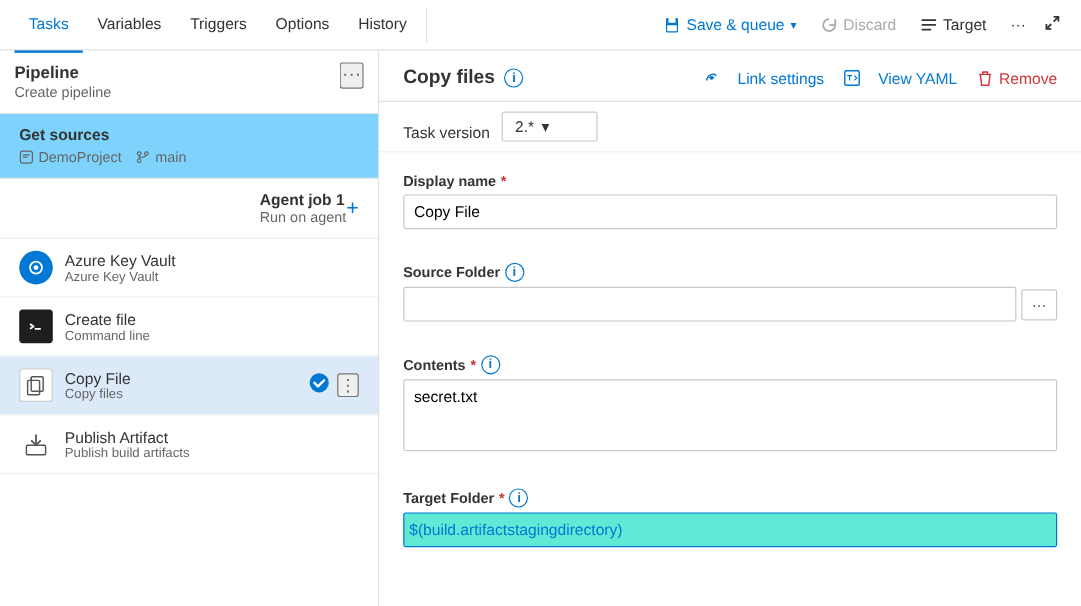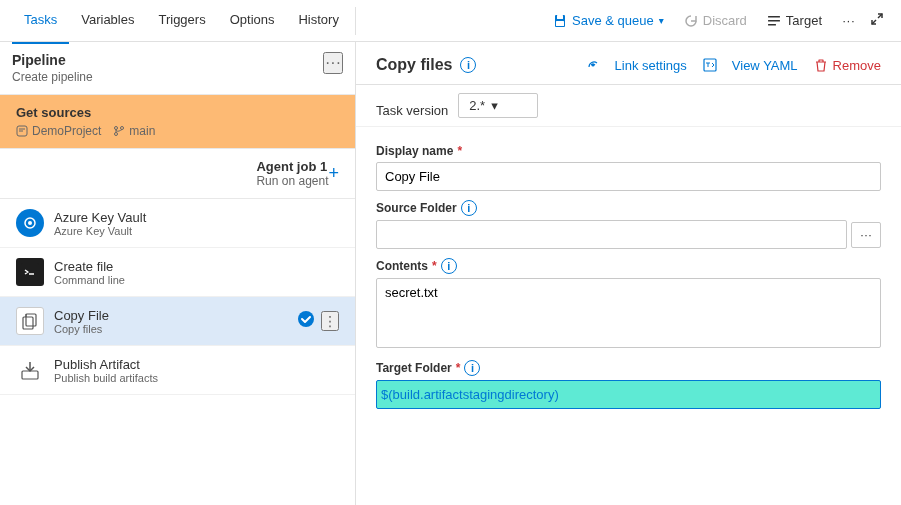--- a/index.html
+++ b/index.html
@@ -14,27 +14,27 @@
     .btn-action.primary { color: #0078d4; }
     .btn-action.disabled { color: #aaa; cursor: default; }
     .spacer { flex: 1; }
     .btn-summary { display: flex; align-items: center; gap: 5px; padding: 5px 10px; border: none; background: none; cursor: pointer; color: #333; font-size: 13px; }
     .btn-expand { border: none; background: none; cursor: pointer; color: #333; font-size: 14px; padding: 5px; }
 
     
     .main-layout { display: flex; flex: 1; overflow: hidden; }
 
     
-    .sidebar { width: 356px; border-right: 1px solid #e0e0e0; display: flex; flex-direction: column; overflow-y: auto; }
+    .sidebar { width: 316px; border-right: 1px solid #e0e0e0; display: flex; flex-direction: column; overflow-y: auto; }
     .pipeline-header { padding: 10px 12px; display: flex; justify-content: space-between; align-items: flex-start; border-bottom: 1px solid #e8e8e8; }
     .pipeline-title { font-weight: 600; font-size: 14px; }
     .pipeline-subtitle { color: #666; font-size: 12px; margin-top: 2px; }
     .pipeline-menu { color: #666; cursor: pointer; font-size: 16px; }
 
-    .get-sources { padding: 10px 16px; border-bottom: 1px solid #e8e8e8; background: #fdba74; }
+    .get-sources { padding: 10px 16px; border-bottom: 1px solid #e8e8e8; background: #7dd3fc; }
     .get-sources-title { font-weight: 600; font-size: 13px; }
     .get-sources-meta { display: flex; gap: 12px; margin-top: 4px; }
     .meta-item { display: flex; align-items: center; gap: 4px; color: #666; font-size: 12px; }
 
     .agent-job-header { padding: 10px 16px; display: flex; justify-content: flex-end; align-items: center; border-bottom: 1px solid #e8e8e8; }
     .agent-job-info .agent-title { font-weight: 600; }
     .agent-job-info .agent-subtitle { color: #666; font-size: 12px; }
     .btn-add { border: none; background: none; cursor: pointer; color: #0078d4; font-size: 18px; }
 
     .task-item { padding: 10px 16px; display: flex; align-items: center; gap: 10px; border-bottom: 1px solid #f0f0f0; cursor: pointer; }
@@ -56,34 +56,34 @@
     
     .right-panel { flex: 1; overflow-y: auto; padding: 0; }
     .right-panel-header { padding: 14px 20px 10px; display: flex; align-items: center; justify-content: space-between; border-bottom: 1px solid #e0e0e0; }
     .right-panel-title { display: flex; align-items: center; gap: 8px; font-size: 16px; font-weight: 600; }
     .info-icon { display: inline-flex; align-items: center; justify-content: center; width: 16px; height: 16px; border: 1px solid #0078d4; border-radius: 50%; color: #0078d4; font-size: 11px; cursor: pointer; }
     .right-panel-actions { display: flex; align-items: center; gap: 16px; }
     .action-link { display: flex; align-items: center; gap: 15px; color: #0078d4; cursor: pointer; font-size: 13px; text-decoration: none; }
     .action-remove { display: flex; align-items: center; gap: 5px; color: #d13438; cursor: pointer; font-size: 13px; }
 
     .right-panel-body { padding: 16px 20px; }
-    .field-row { margin-bottom: 9px; }
+    .field-row { margin-bottom: 28px; }
     .field-label { font-size: 12px; font-weight: 600; margin-bottom: 4px; display: flex; align-items: center; gap: 4px; }
     .required { color: #d13438; }
     .task-version-row { display: flex; align-items: flex-end; gap: 10px; margin-bottom: 1px; padding: 8px 20px; border-bottom: 1px solid #f0f0f0; }
     .task-version-label { font-size: 13px; }
     .version-select { display: flex; align-items: center; gap: 6px; border: 1px solid #c8c8c8; border-radius: 2px; padding: 4px 10px; cursor: pointer; min-width: 80px; background: #fff; }
     .version-select span { font-size: 13px; }
     .version-chevron { color: #333; font-size: 10px; }
 
     .text-input { width: 100%; border: 1px solid #c8c8c8; border-radius: 2px; padding: 6px 8px; font-size: 13px; font-family: 'Segoe UI', sans-serif; outline: none; }
     .source-folder-row { display: flex; align-items: center; gap: 4px; }
     .source-folder-row .text-input { flex: 1; }
     .btn-dots { border: 1px solid #c8c8c8; background: #fff; cursor: pointer; padding: 5px 8px; border-radius: 2px; font-size: 12px; color: #333; }
-    textarea.text-input { resize: none; height: 70px; }
+    textarea.text-input { resize: none; height: 60px; }
     .target-folder-value { border: 1px solid #0078d4; background: #5eead4; padding: 6px 4px; border-radius: 2px; font-size: 13px; color: #0078d4; }
   </style>
 </head>
 <body>
 
 <div class="top-nav">
   <div class="nav-tab active">Tasks</div>
   <div class="nav-tab">Variables</div>
   <div class="nav-tab">Triggers</div>
   <div class="nav-tab">Options</div>

